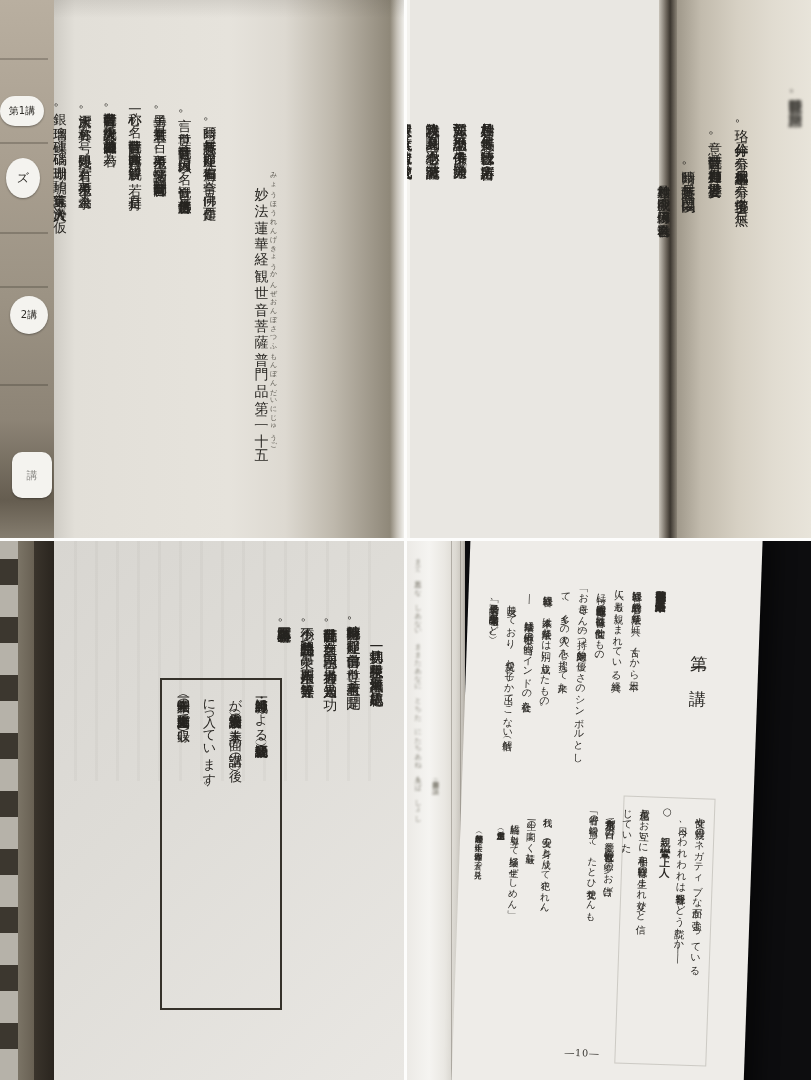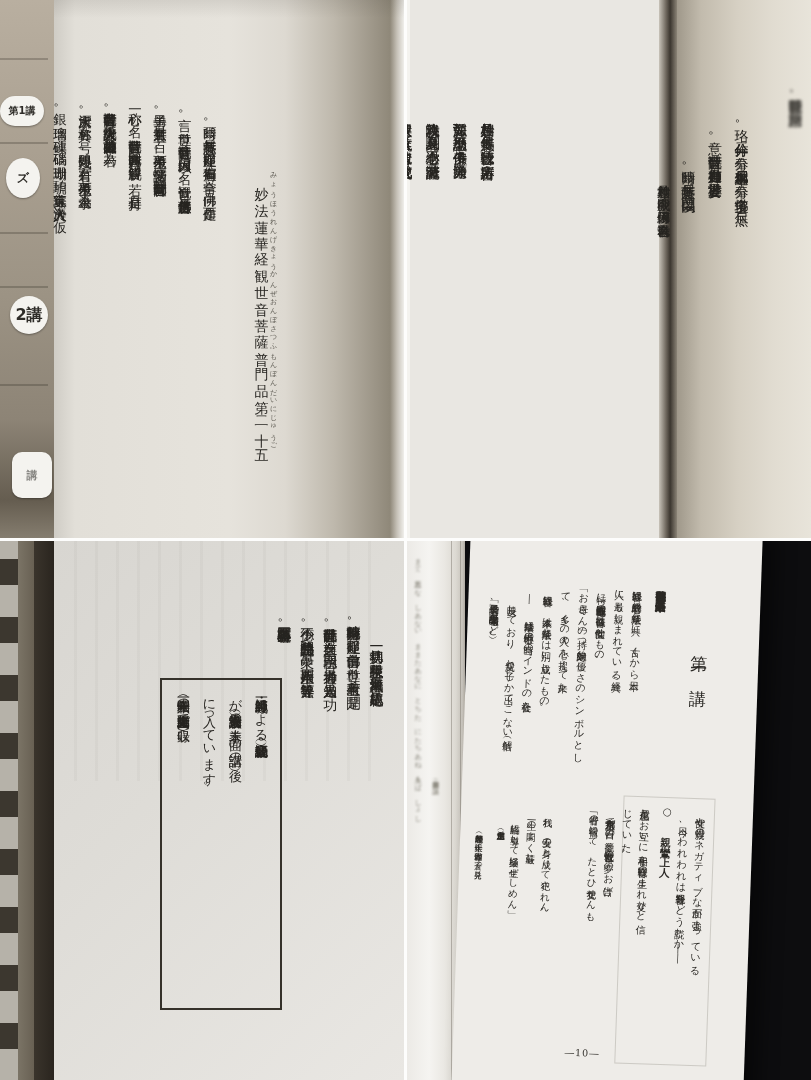--- a/index.html
+++ b/index.html
@@ -12,24 +12,24 @@
   #q-br{left:407px;top:541px;width:404px;height:539px;background:#0d0d0f;}
 
   .vtext{writing-mode:vertical-rl;color:#262420;}
   .vtext .col{white-space:pre;}
 
   
   .tl-strip{position:absolute;left:0;top:0;width:56px;height:538px;
     background:linear-gradient(180deg,#b9afa0 0%,#aaa091 28%,#9c9384 55%,#8d8476 78%,#655d50 93%,#857d6f 100%);}
   .groove{position:absolute;left:0;width:48px;height:2px;background:rgba(40,35,28,.25);}
   .tab{position:absolute;background:#f4f3ef;color:#2e2c28;display:flex;align-items:center;justify-content:center;
-       box-shadow:0 1px 2px rgba(0,0,0,.35);font-family:"DejaVu Sans","Liberation Sans",sans-serif;font-weight:bold;}
+       box-shadow:0 1px 2px rgba(0,0,0,.35);font-family:"DejaVu Sans","Liberation Sans",sans-serif;}
   .tab1{left:0px;top:96px;width:44px;height:30px;border-radius:15px;font-size:10px;}
   .tab2{left:6px;top:158px;width:34px;height:40px;border-radius:50%;font-size:12px;}
-  .tab3{left:10px;top:296px;width:38px;height:38px;border-radius:50%;font-size:16px;}
+  .tab3{left:10px;top:296px;width:38px;height:38px;border-radius:50%;font-size:10px;}
   .tab4{left:12px;top:452px;width:40px;height:46px;border-radius:10px;font-size:11px;color:rgba(46,44,40,.55);}
   .tl-page{position:absolute;left:54px;top:0;width:350px;height:538px;
     background:linear-gradient(90deg,#cfccc5 0%,#e2dfd8 6%,#e6e3dc 50%,#ddd9d1 66%,#beb8ac 80%,#9b9486 92%,#8f8879 96%,#c6c1b7 98%,#f0efeb 100%);}
   .tl-page::after{content:"";position:absolute;left:0;top:0;right:0;height:18px;
     background:linear-gradient(180deg,rgba(50,45,38,.10),rgba(50,45,38,0));}
   .tl-text{position:absolute;top:96px;right:104px;font-size:13.5px;}
   .tl-text .col{line-height:1.85;}
   .tl-title{font-size:14px;line-height:2.05;}
   .tl-title rt{font-size:7px;color:#5d5a52;letter-spacing:1px;}
 

